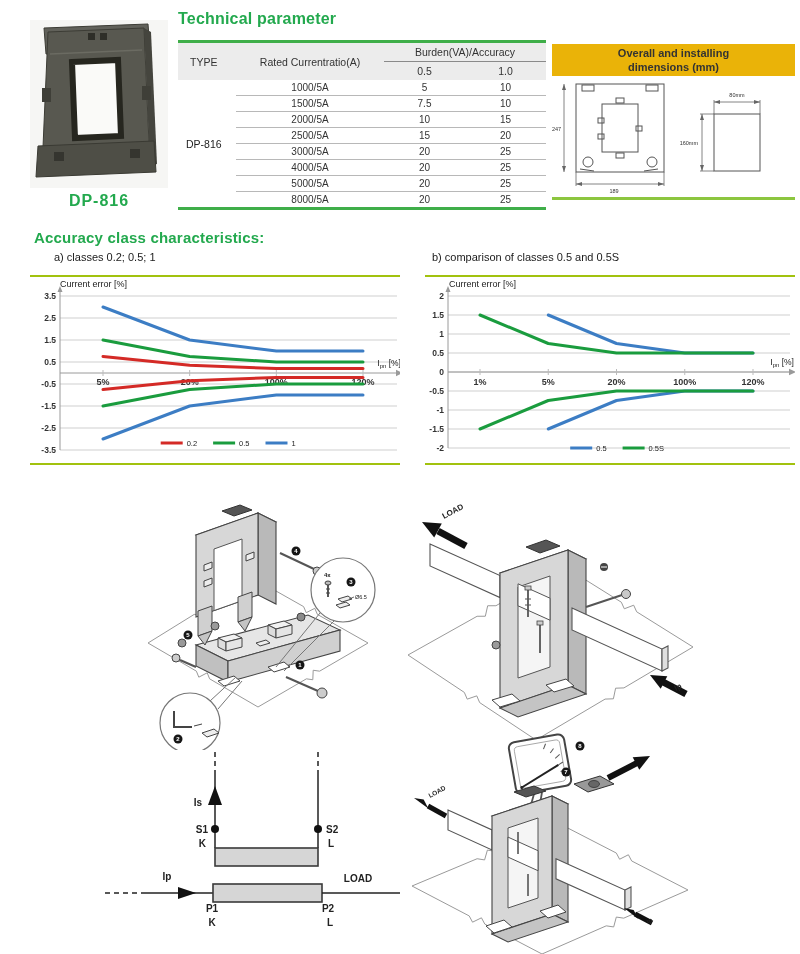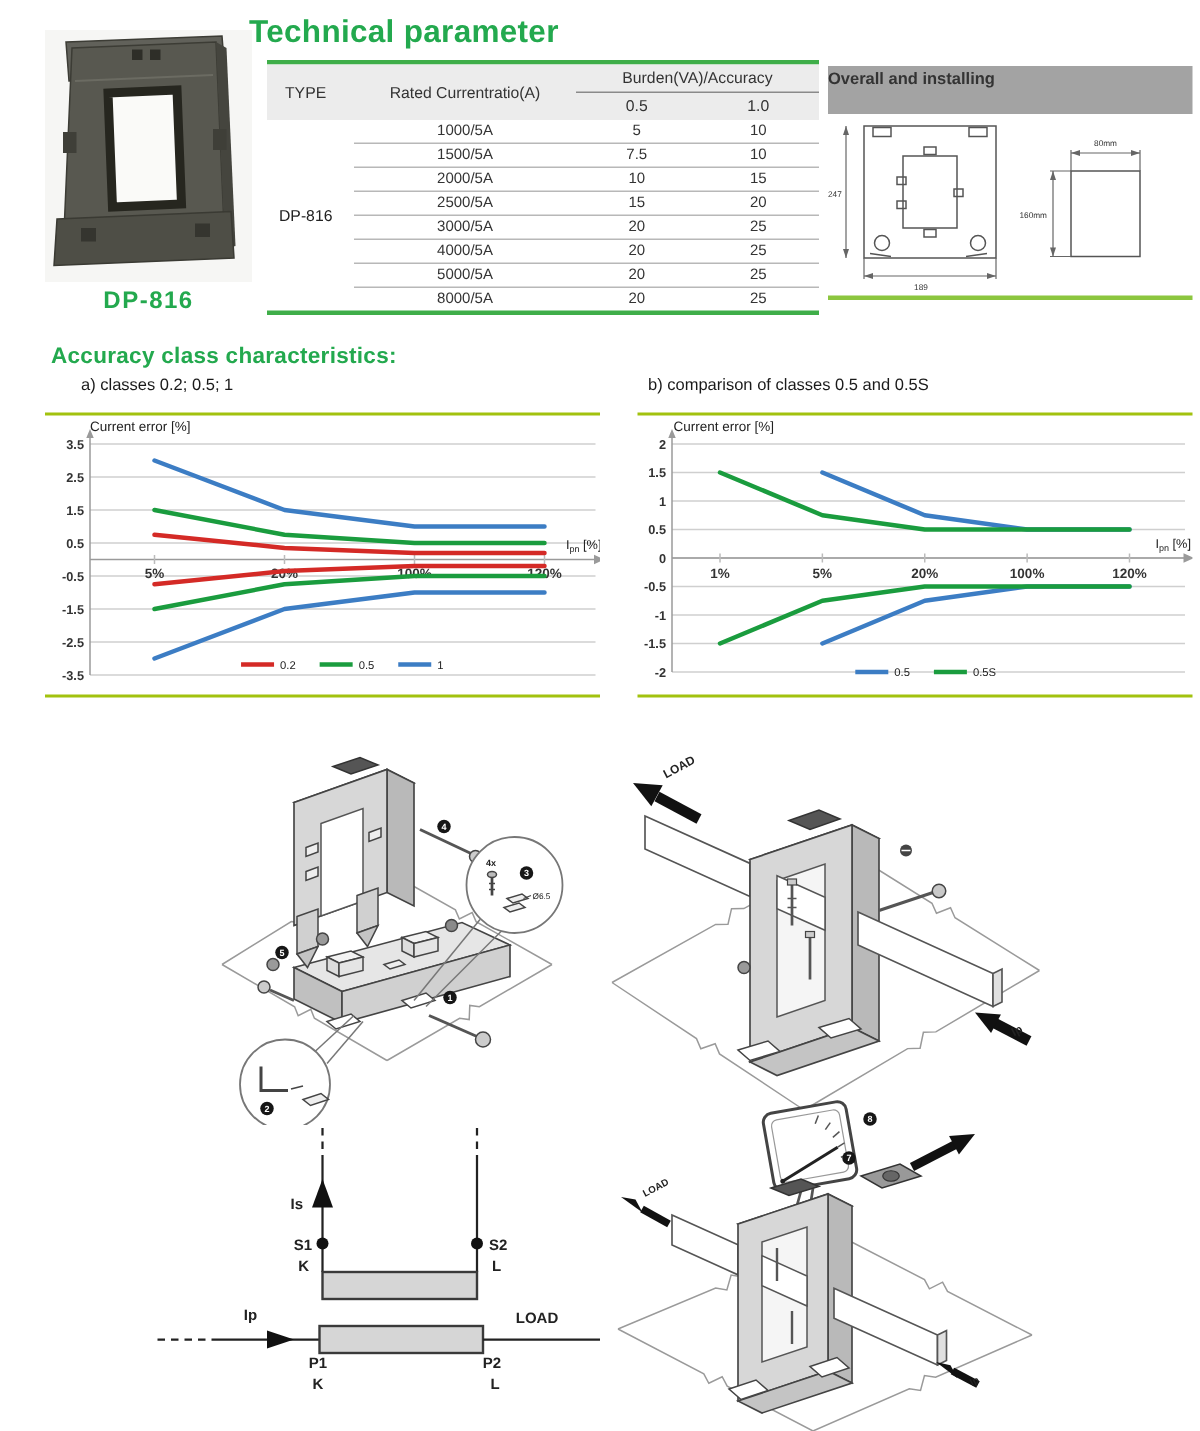--- a/index.html
+++ b/index.html
@@ -7,21 +7,21 @@
         font-family:"Liberation Sans",sans-serif;overflow:hidden;color:#222;}
   .abs{position:absolute;}
   .green-h{color:#23a94e;font-weight:700;letter-spacing:.2px;}
 
   
   #product-photo{left:30px;top:20px;width:138px;height:168px;}
   #model-caption{left:30px;top:192px;width:138px;text-align:center;
                  font-size:16px;color:#23a94e;font-weight:700;letter-spacing:1px;}
 
   
-  #tech-heading{left:166px;top:10px;font-size:21px;}
+  #tech-heading{left:178px;top:10px;font-size:16px;}
   .tbl{position:absolute;left:178px;top:40px;width:368px;
        border-top:3px solid #3fae49;border-bottom:3px solid #3fae49;background:#fff;}
   .tbl-head{display:flex;background:#ececec;height:37px;font-size:10.5px;color:#333;}
   .th-type{width:58px;display:flex;align-items:center;padding-left:12px;box-sizing:border-box;}
   .th-ratio{width:148px;display:flex;align-items:center;justify-content:center;text-align:center;}
   .th-burden{width:162px;}
   .burden-title{height:18px;line-height:19px;text-align:center;border-bottom:1px solid #8a8a8a;}
   .burden-subs{display:flex;height:18px;line-height:18px;}
   .burden-subs span{width:81px;text-align:center;}
   .tbl-body{position:relative;}
@@ -30,21 +30,21 @@
   #tbl-rows{margin-left:58px;}
   .trow{display:flex;height:15px;align-items:center;font-size:10px;color:#333;
         border-top:1px solid #b8b8b8;}
   .trow:first-child{border-top:none;}
   .trow .c0{width:148px;text-align:center;}
   .trow .c1{width:81px;text-align:center;}
   .trow .c2{width:81px;text-align:center;}
 
   
   #dims-panel{left:552px;top:44px;width:243px;border-bottom:3px solid #8cc63f;background:#fff;}
-  #dims-header{background:#a3a3a3;height:32px;font-size:11px;font-weight:700;
+  #dims-header{background:#eab308;height:32px;text-align:center;font-size:11px;font-weight:700;
                color:#333;padding-top:2px;box-sizing:border-box;line-height:14px;}
   #dims-svg{display:block;}
   .dimline{stroke:#666;stroke-width:.8;}
   .dimtxt{font-size:5.5px;fill:#333;}
   .draw{stroke:#555;fill:none;stroke-width:1;}
 
   
   #acc-heading{left:34px;top:229px;font-size:15px;}
   #label-a{left:34px;top:251px;font-size:11px;color:#1a1a1a;margin-left:20px;}
   #label-b{left:432px;top:251px;font-size:11px;color:#1a1a1a;}
@@ -148,20 +148,21 @@
             <div class="tc c1">20</div>
             <div class="tc c2">25</div>
           </div>
         </div>
     </div>
   </div>
 
   <div class="abs" id="dims-panel">
     <div id="dims-header">
       <div>Overall and installing</div>
+      <div>dimensions (mm)</div>
     </div>
     <svg id="dims-svg" width="243" height="121" viewBox="0 0 243 121">
 
       <rect x="24" y="8" width="88" height="88" class="draw"></rect>
       <rect x="30" y="9" width="12" height="6" class="draw"></rect>
       <rect x="94" y="9" width="12" height="6" class="draw"></rect>
       <rect x="50" y="28" width="36" height="48" class="draw"></rect>
       <rect x="46" y="42" width="6" height="5" class="draw"></rect>
       <rect x="46" y="58" width="6" height="5" class="draw"></rect>
       <rect x="84" y="50" width="6" height="5" class="draw"></rect>

